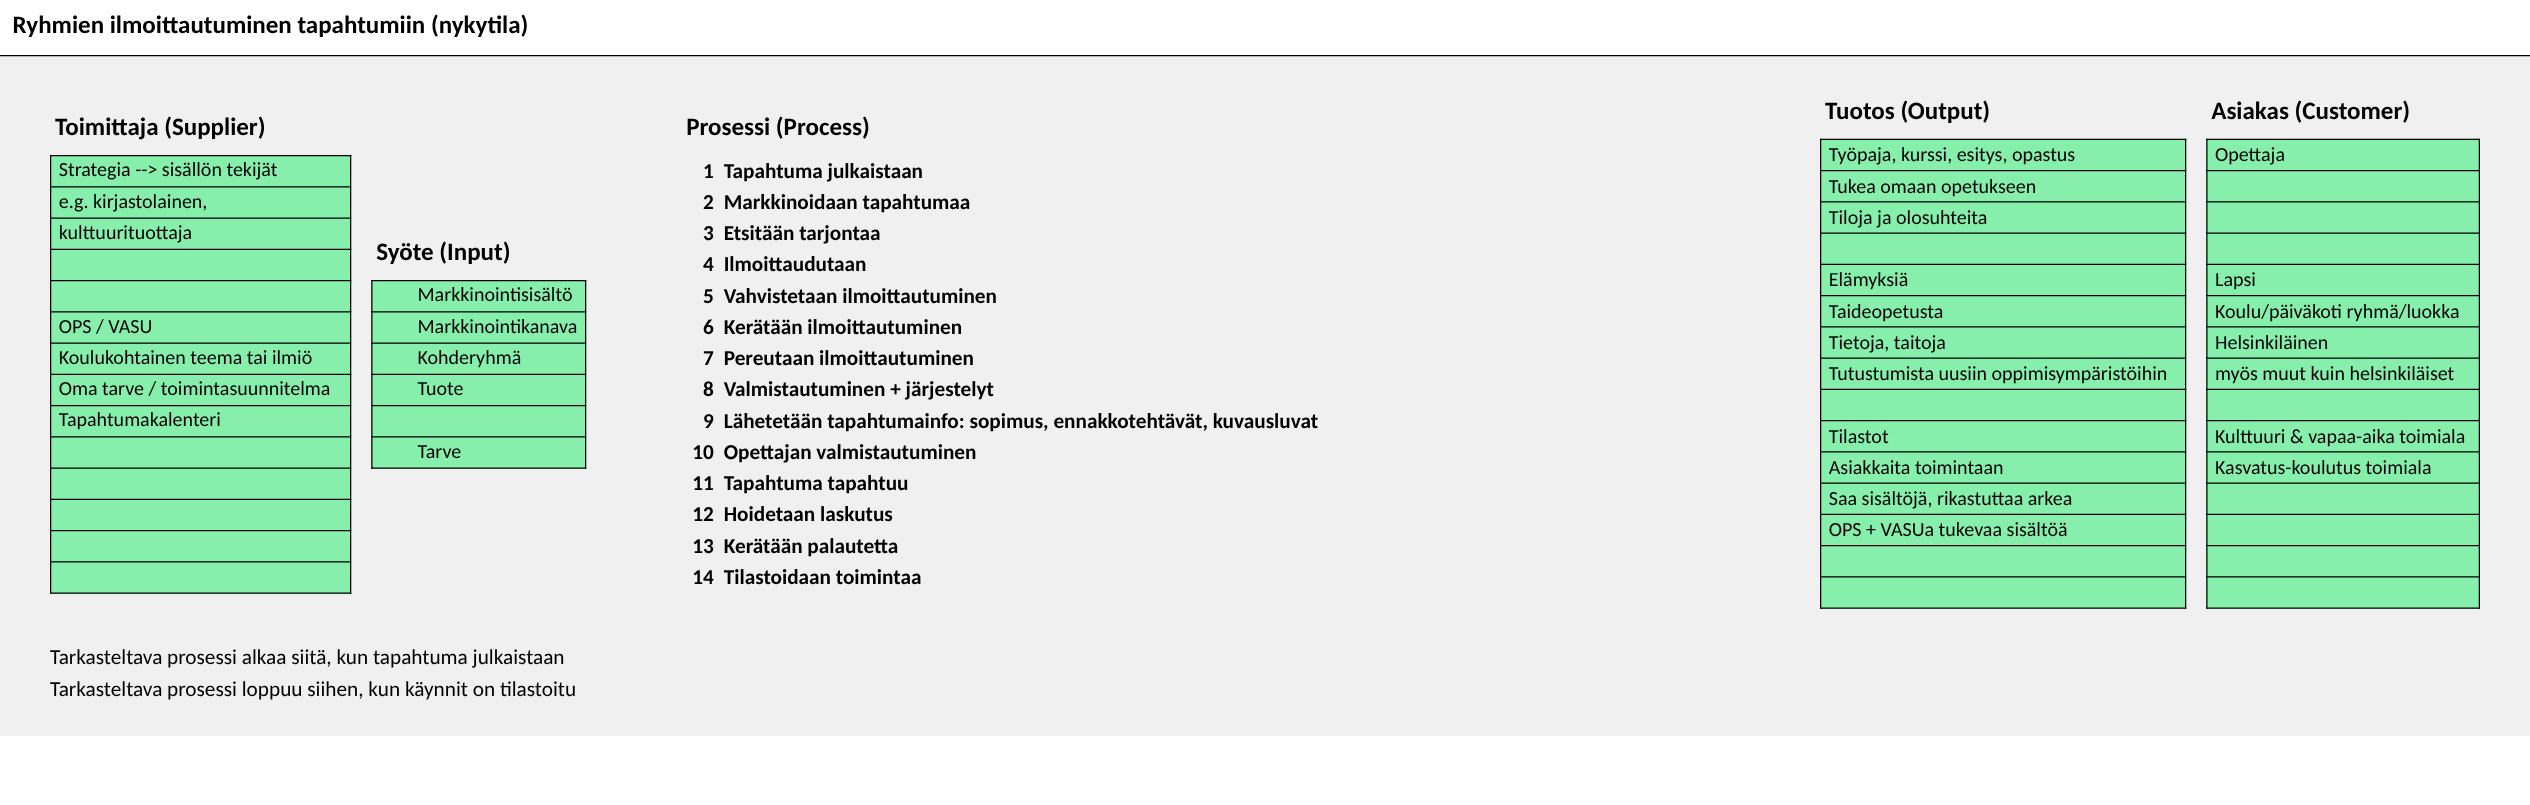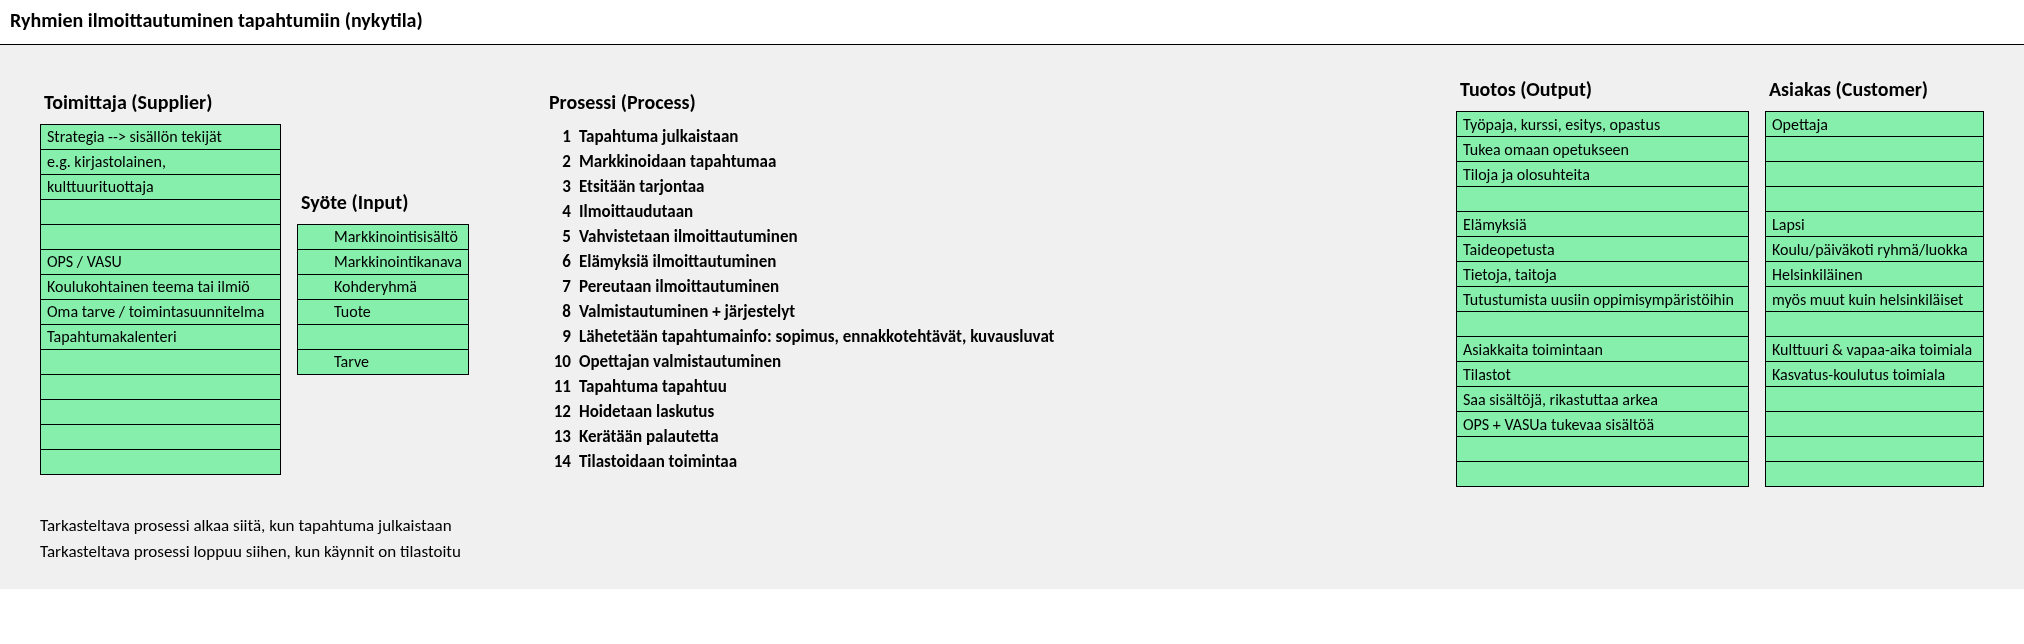--- a/index.html
+++ b/index.html
@@ -168,21 +168,21 @@
           <li>
             <span class="num">4</span>
             <span>Ilmoittaudutaan</span>
           </li>
           <li>
             <span class="num">5</span>
             <span>Vahvistetaan ilmoittautuminen</span>
           </li>
           <li>
             <span class="num">6</span>
-            <span>Elämyksiä ilmoittautuminen</span>
+            <span>Kerätään ilmoittautuminen</span>
           </li>
           <li>
             <span class="num">7</span>
             <span>Pereutaan ilmoittautuminen</span>
           </li>
           <li>
             <span class="num">8</span>
             <span>Valmistautuminen + järjestelyt</span>
           </li>
           <li>
@@ -239,24 +239,24 @@
             <tr>
               <td>Tietoja, taitoja</td>
             </tr>
             <tr>
               <td>Tutustumista uusiin oppimisympäristöihin</td>
             </tr>
             <tr>
               <td>&nbsp;</td>
             </tr>
             <tr>
+              <td>Tilastot</td>
+            </tr>
+            <tr>
               <td>Asiakkaita toimintaan</td>
-            </tr>
-            <tr>
-              <td>Tilastot</td>
             </tr>
             <tr>
               <td>Saa sisältöjä, rikastuttaa arkea</td>
             </tr>
             <tr>
               <td>OPS + VASUa tukevaa sisältöä</td>
             </tr>
             <tr>
               <td>&nbsp;</td>
             </tr>

